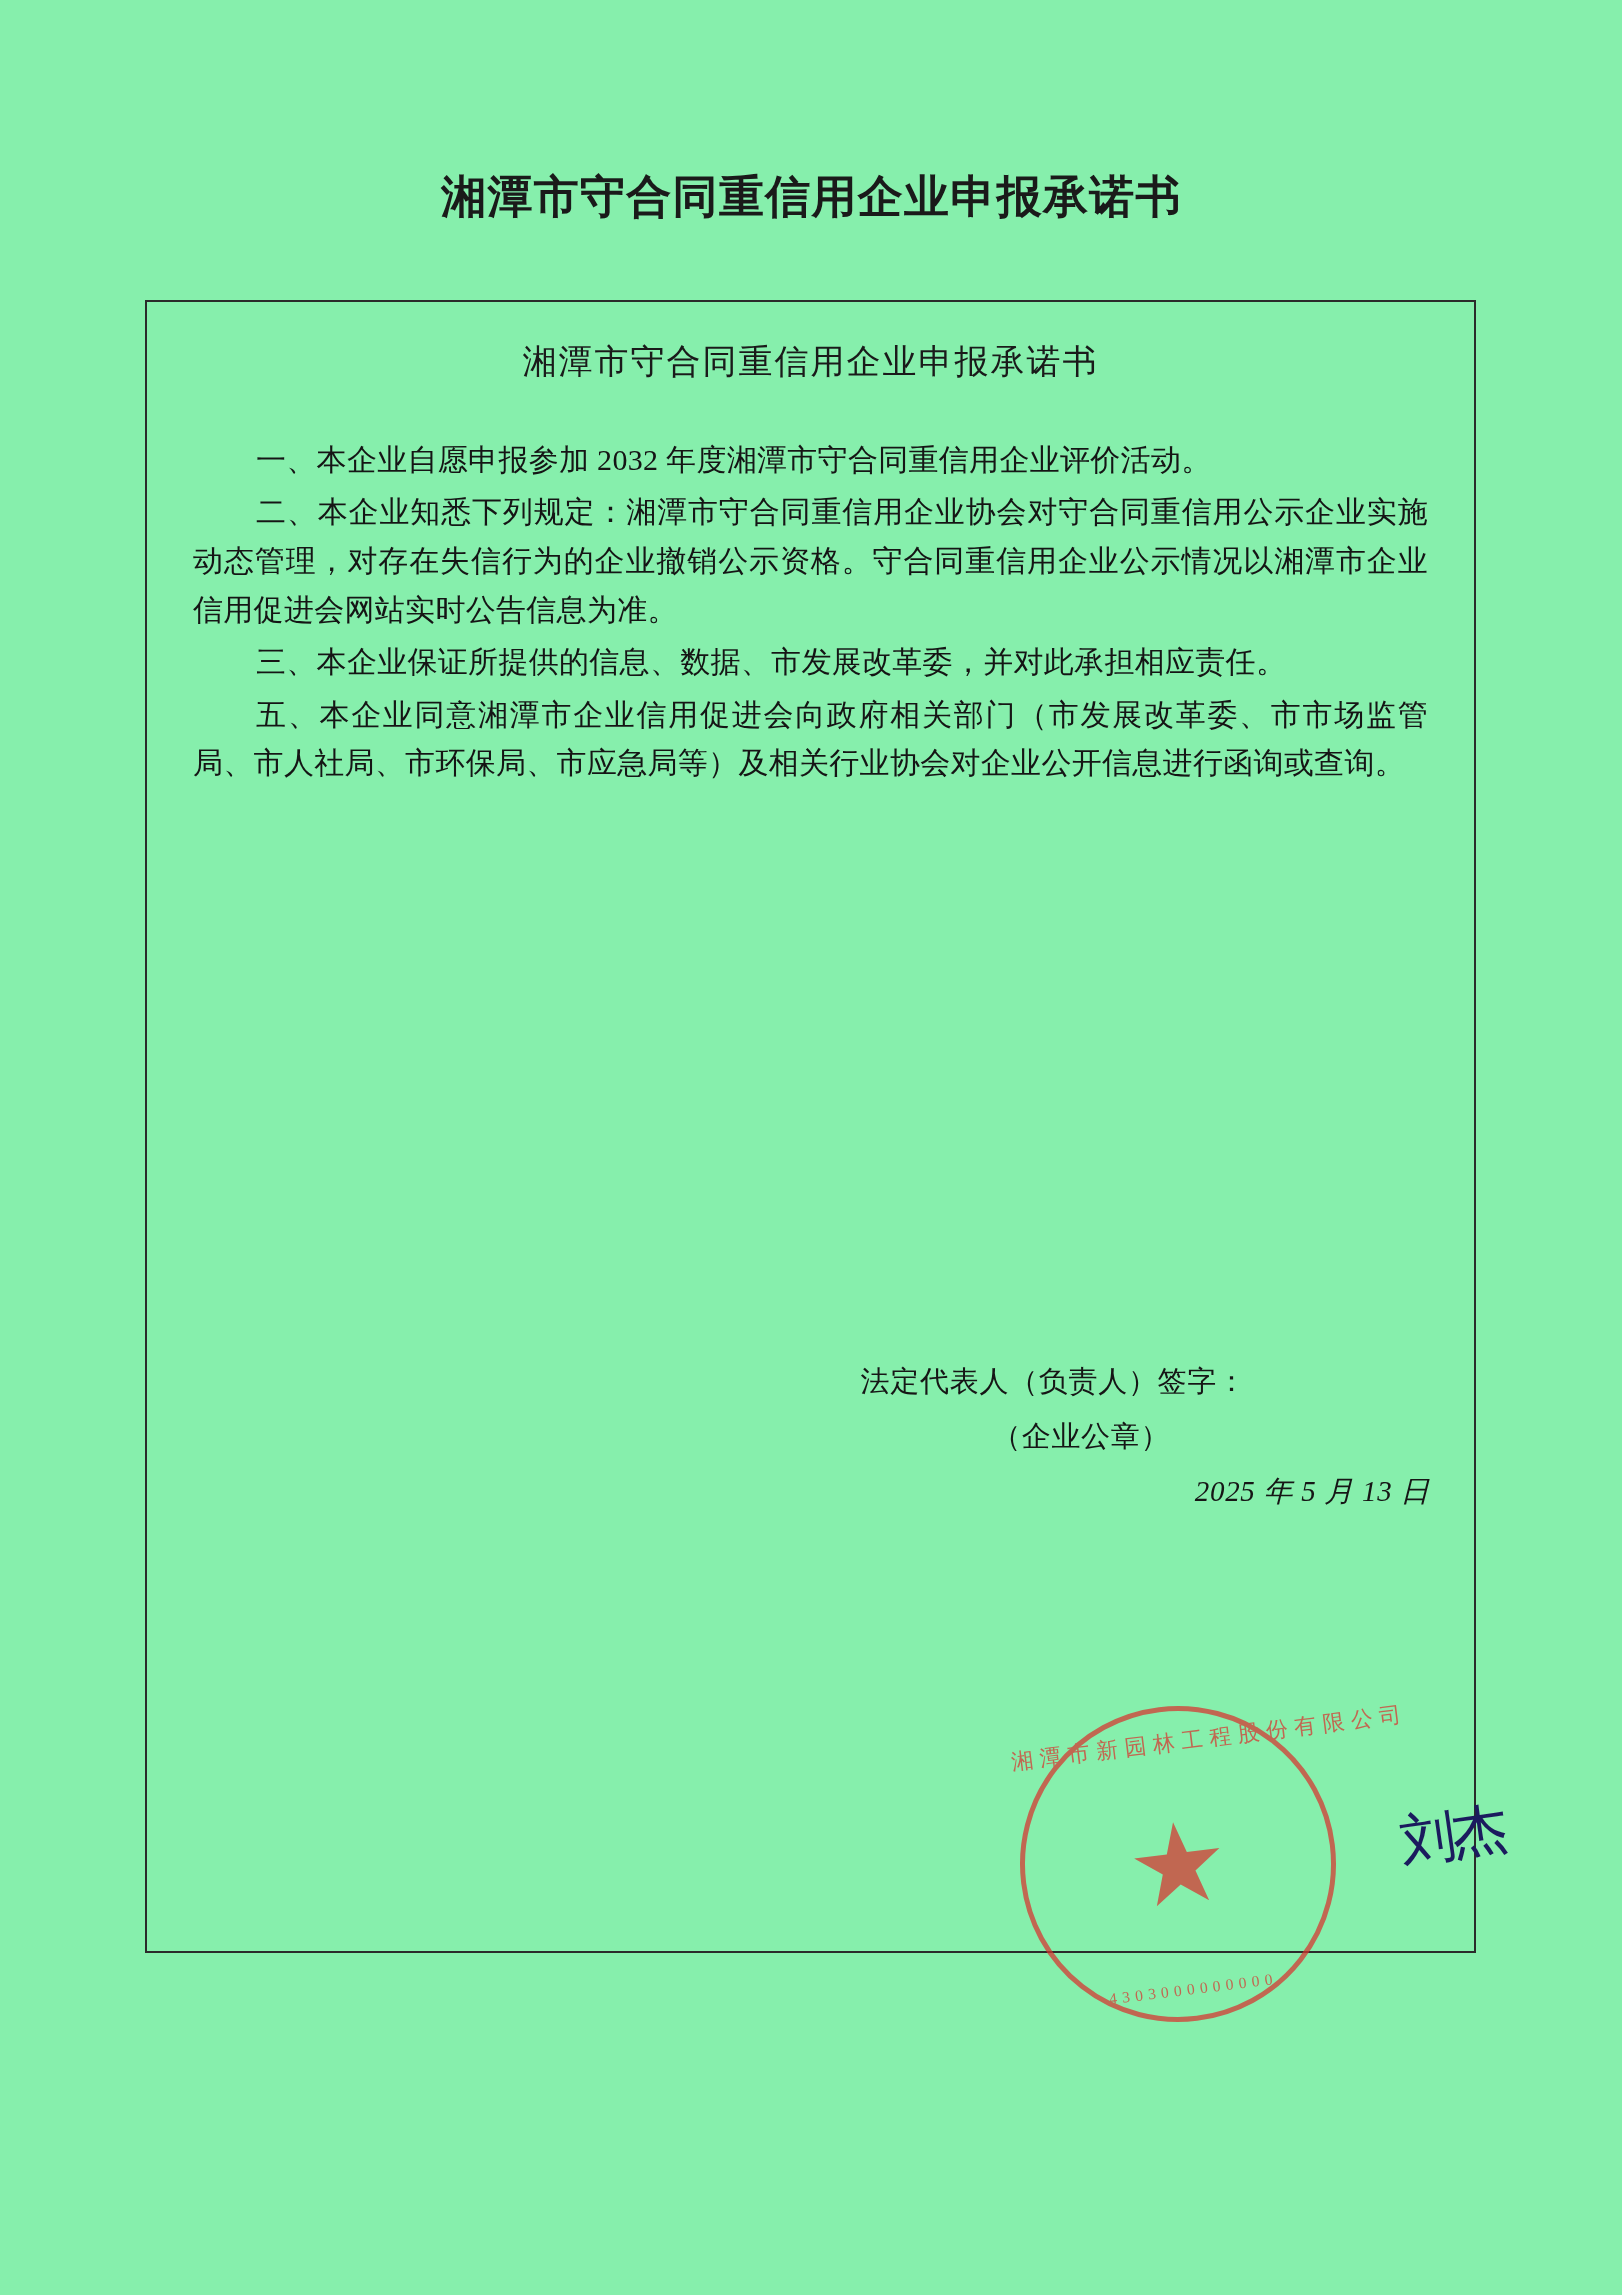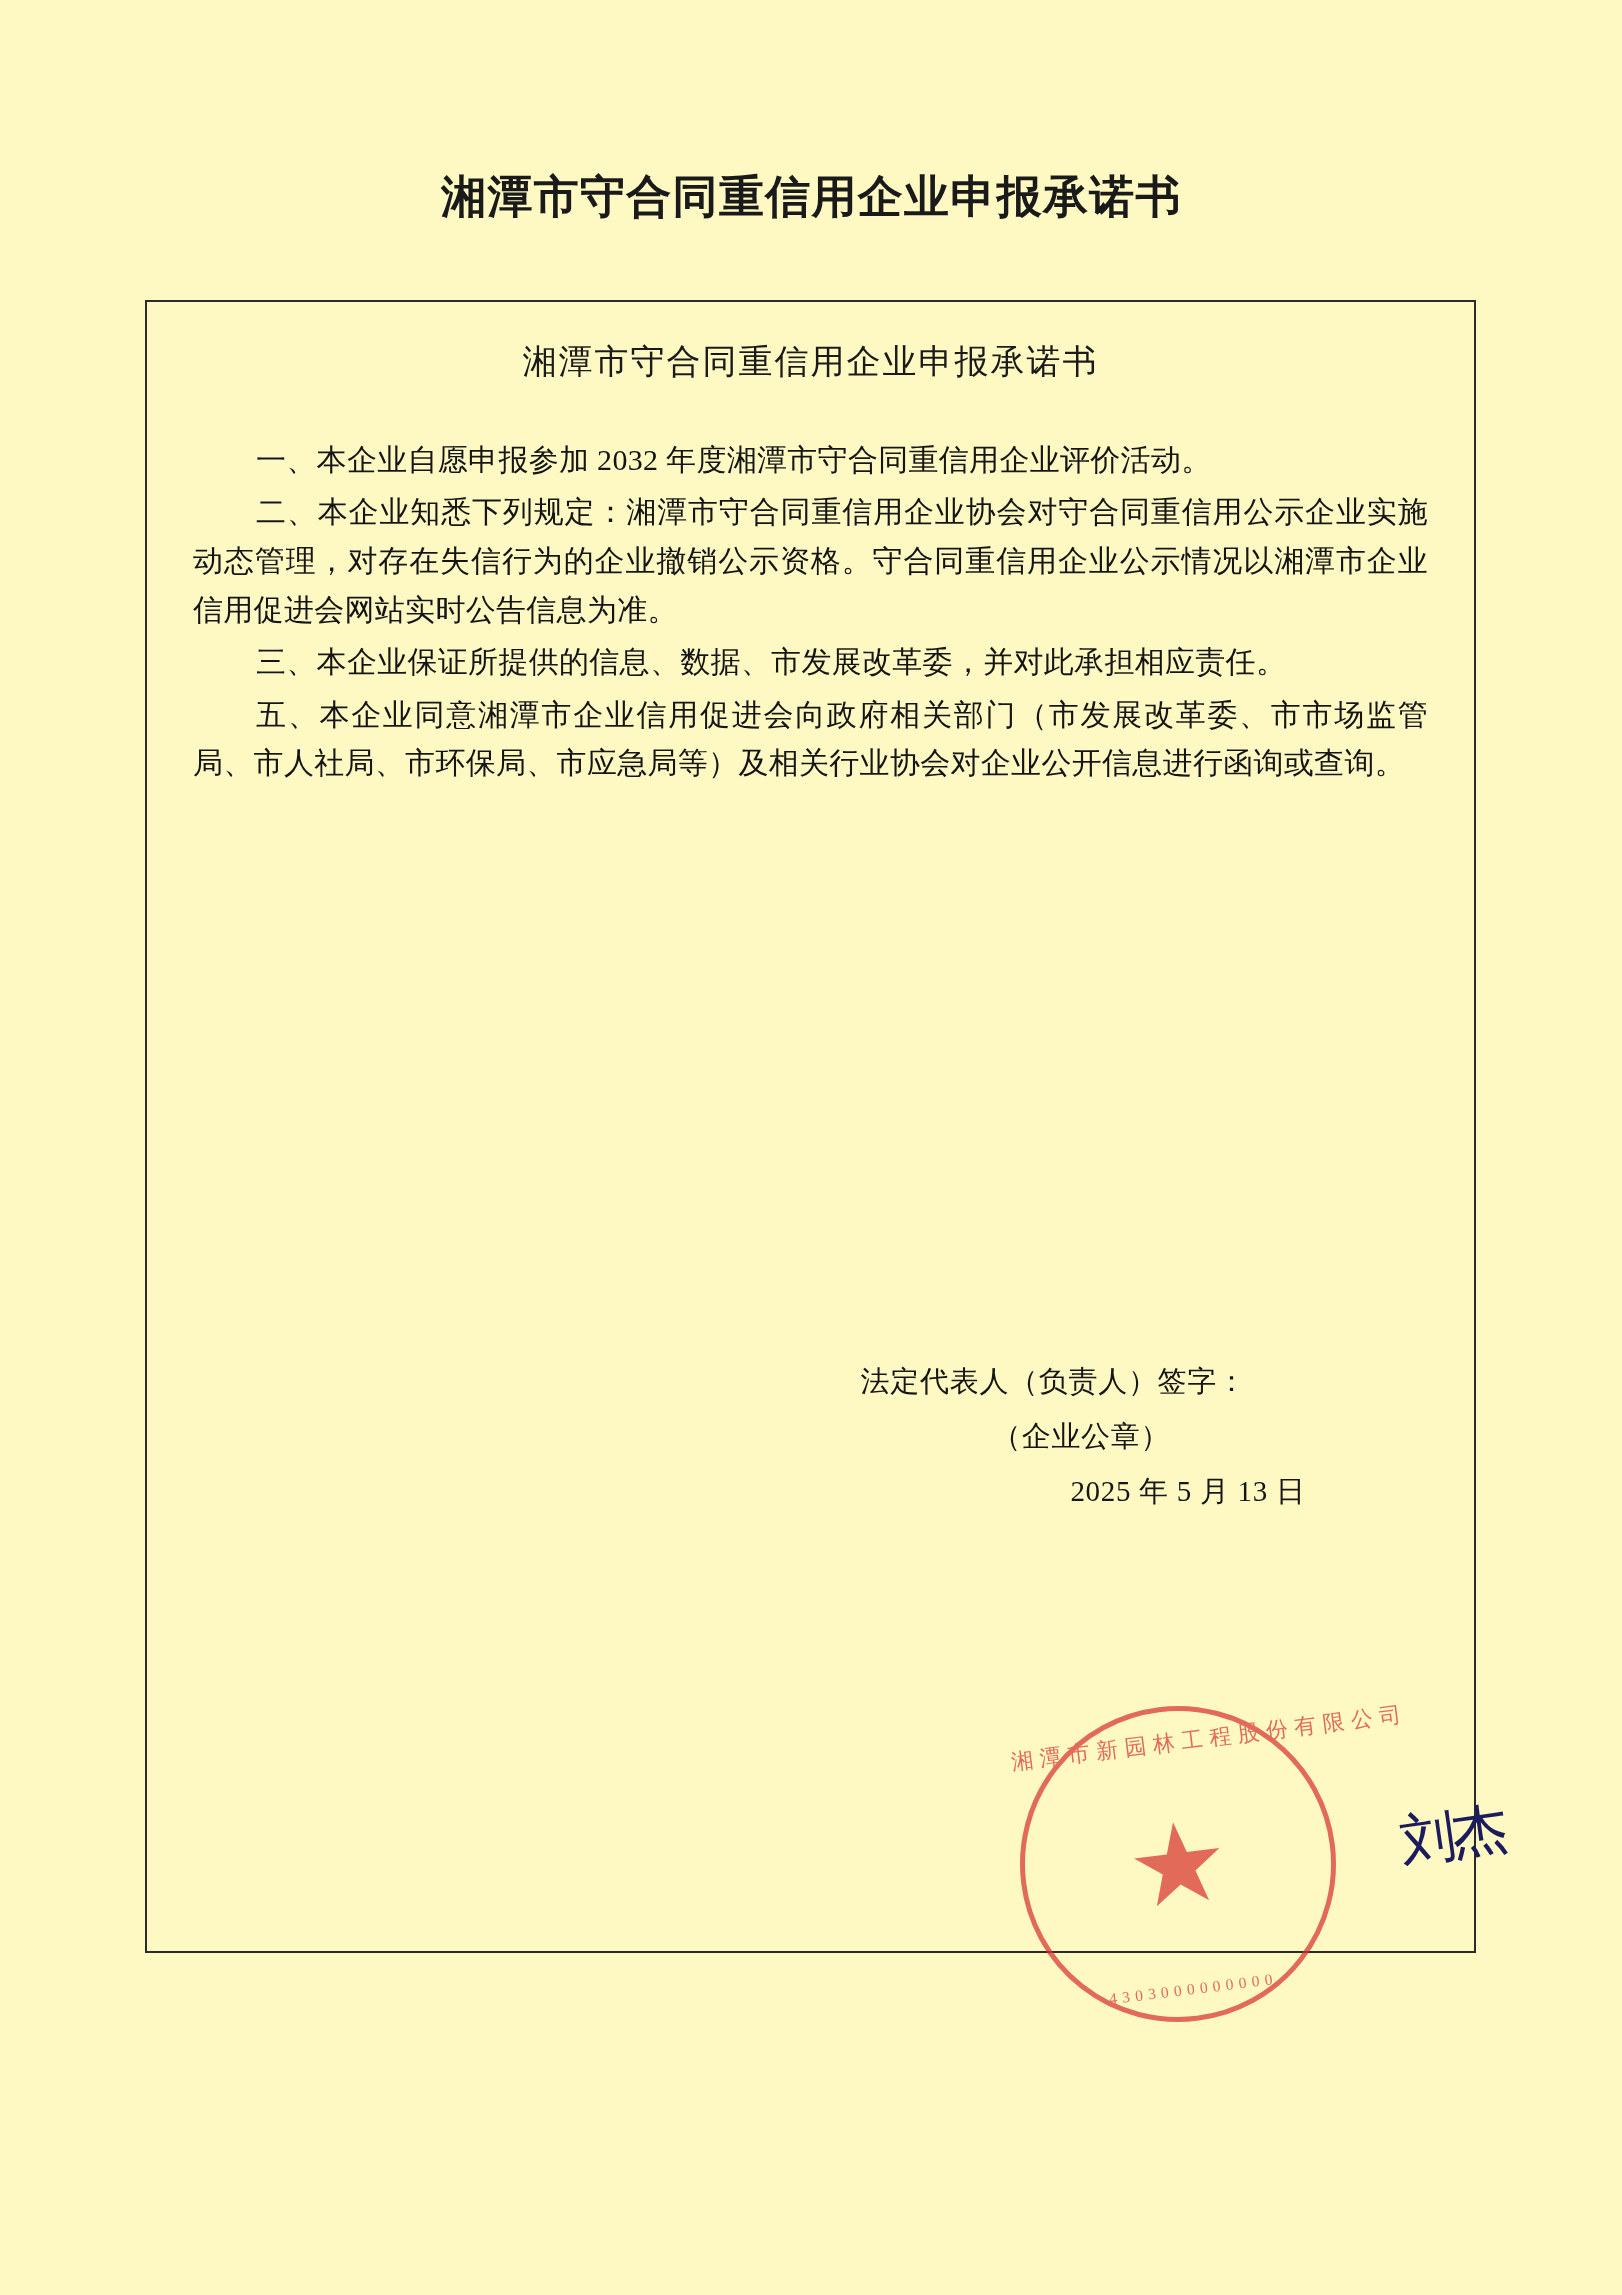--- a/index.html
+++ b/index.html
@@ -12,21 +12,21 @@
     height: 2295px;
     font-family: "Liberation Serif", "DejaVu Serif", serif;
     color: #141414;
     position: relative;
     overflow: hidden;
   }
 
   .page {
     position: absolute;
     inset: 0;
-    background: #fef9c3;
+    background: #86efac;
   }
 
   
   .doc-title {
     position: absolute;
     top: 167px;
     left: 0;
     width: 100%;
     text-align: center;
     font-size: 45px;
@@ -80,21 +80,21 @@
     top: 1052px;
     width: 589px;
     text-align: center;
     font-size: 29px;
     line-height: 1.9;
     letter-spacing: 0.7px;
     color: #161616;
   }
   .sign-line-1 { white-space: nowrap; text-align: left; padding-left: 19.6px;}
   .sign-line-2 { text-align: left; padding-left: 151px;}
-  .sign-line-3 { text-align: center; padding-left: 105px;}
+  .sign-line-3 { text-align: right; padding-left: 105px; font-style: italic;}
 
   
   .seal {
     position: absolute;
     left: 873px;
     top: 1404px;
     width: 306px;
     height: 306px;
     border: 5.9px solid #d8342f;
     border-radius: 50%;

